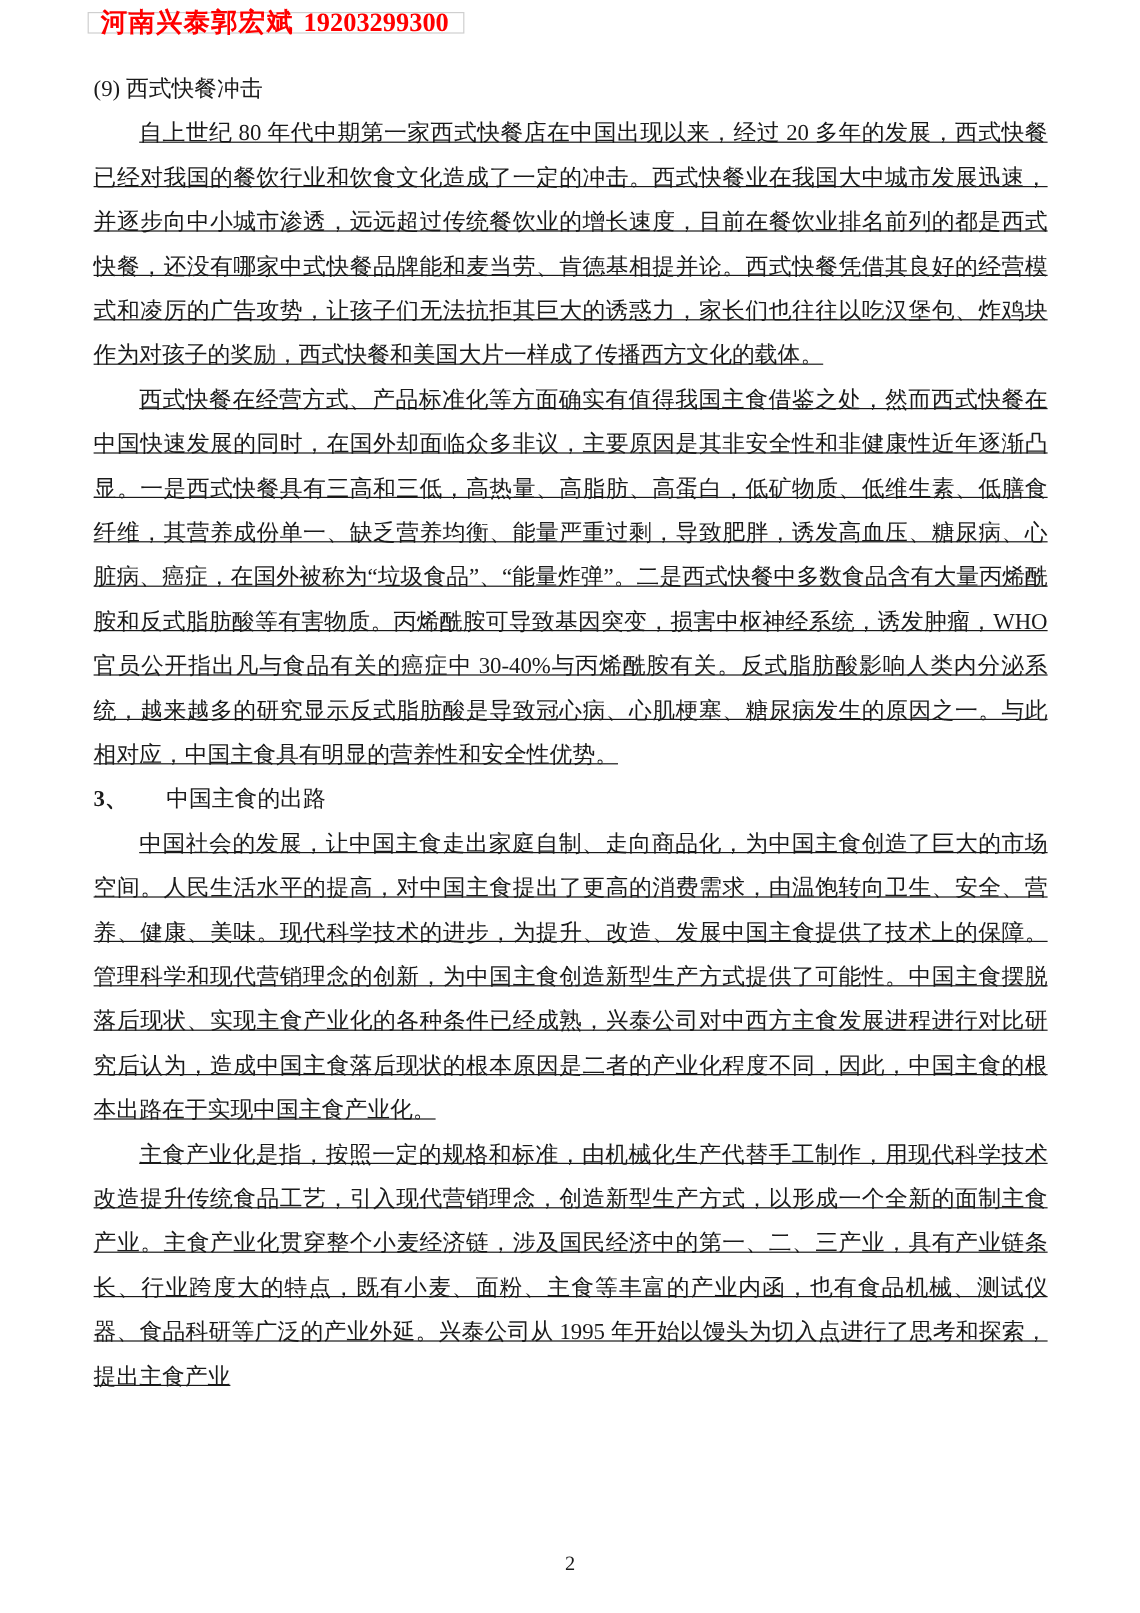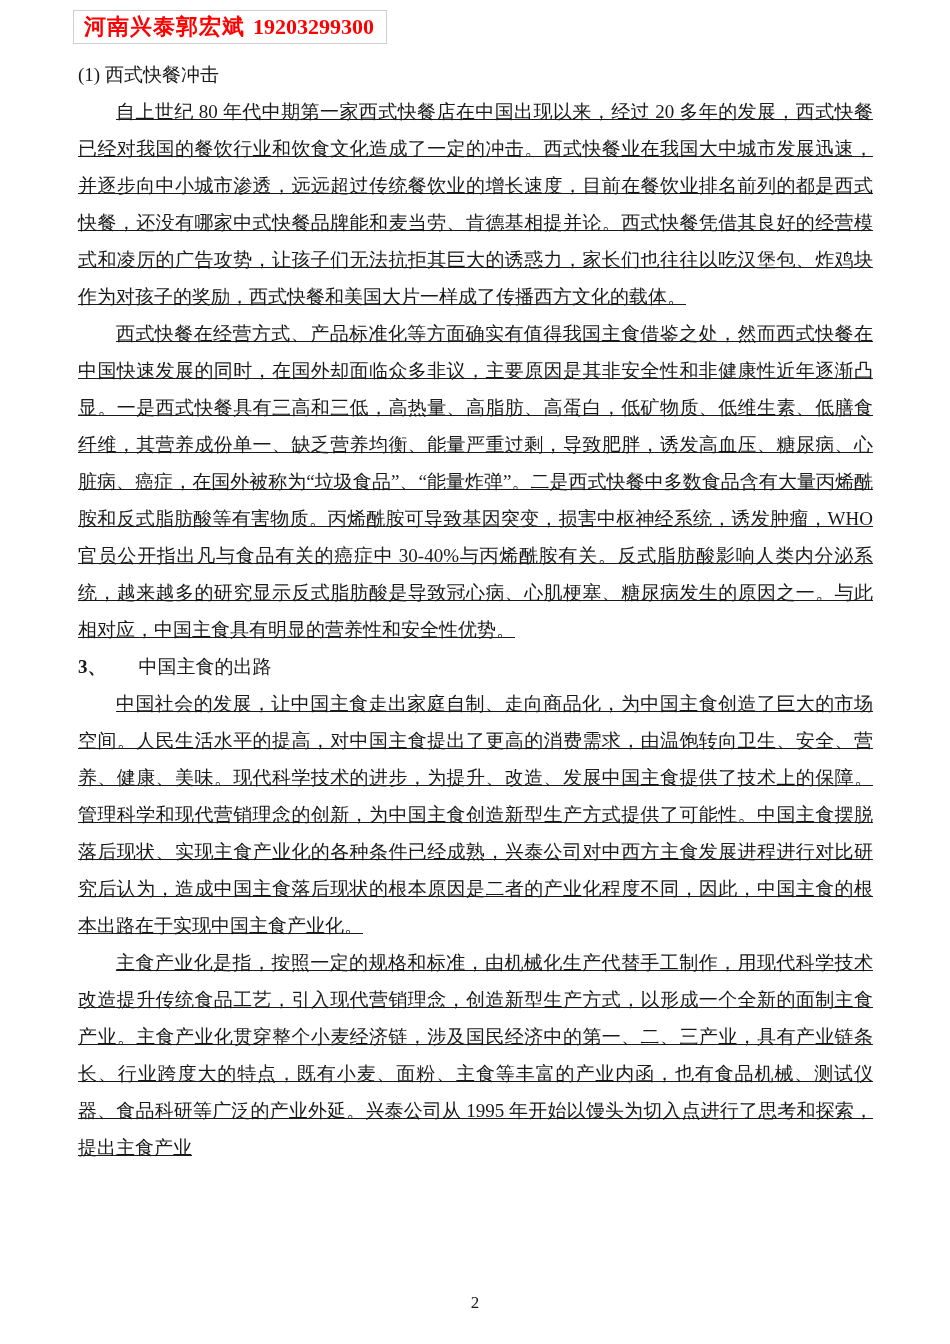--- a/index.html
+++ b/index.html
@@ -9,21 +9,21 @@
     height: 1344px;
     background: #ffffff;
     font-family: "Liberation Serif", "DejaVu Serif", serif;
     color: #1a1a1a;
     overflow: hidden;
   }
   .stamp {
     position: absolute;
     left: 73px;
     top: 10px;
-    height: 34px;
+    height: 18px;
     box-sizing: border-box;
     border: 1px solid #cfcfcf;
     background: #ffffff;
     display: flex;
     align-items: center;
     padding: 0 12px 0 10px;
     color: #ff0000;
     font-weight: bold;
     font-size: 22px;
     white-space: nowrap;
@@ -63,21 +63,21 @@
 <div class="page">
 
   <div class="stamp">
     <span class="company">河南兴泰</span>
     <span class="name">郭宏斌</span>
     <span class="phone">19203299300</span>
   </div>
 
   <div class="body">
 
-    <p class="heading-small">(1) 西式快餐冲击</p>
+    <p class="heading-small">(9) 西式快餐冲击</p>
 
     <p class="indent">自上世纪 80 年代中期第一家西式快餐店在中国出现以来，经过 20 多年的发展，西式快餐已经对我国的餐饮行业和饮食文化造成了一定的冲击。西式快餐业在我国大中城市发展迅速，并逐步向中小城市渗透，远远超过传统餐饮业的增长速度，目前在餐饮业排名前列的都是西式快餐，还没有哪家中式快餐品牌能和麦当劳、肯德基相提并论。西式快餐凭借其良好的经营模式和凌厉的广告攻势，让孩子们无法抗拒其巨大的诱惑力，家长们也往往以吃汉堡包、炸鸡块作为对孩子的奖励，西式快餐和美国大片一样成了传播西方文化的载体。</p>
 
     <p class="indent">西式快餐在经营方式、产品标准化等方面确实有值得我国主食借鉴之处，然而西式快餐在中国快速发展的同时，在国外却面临众多非议，主要原因是其非安全性和非健康性近年逐渐凸显。一是西式快餐具有三高和三低，高热量、高脂肪、高蛋白，低矿物质、低维生素、低膳食纤维，其营养成份单一、缺乏营养均衡、能量严重过剩，导致肥胖，诱发高血压、糖尿病、心脏病、癌症，在国外被称为“垃圾食品”、“能量炸弹”。二是西式快餐中多数食品含有大量丙烯酰胺和反式脂肪酸等有害物质。丙烯酰胺可导致基因突变，损害中枢神经系统，诱发肿瘤，WHO 官员公开指出凡与食品有关的癌症中 30-40%与丙烯酰胺有关。反式脂肪酸影响人类内分泌系统，越来越多的研究显示反式脂肪酸是导致冠心病、心肌梗塞、糖尿病发生的原因之一。与此相对应，中国主食具有明显的营养性和安全性优势。</p>
 
     <p class="heading-num">
       <span class="num">3、</span><span class="title">中国主食的出路</span>
     </p>
 
     <p class="indent">中国社会的发展，让中国主食走出家庭自制、走向商品化，为中国主食创造了巨大的市场空间。人民生活水平的提高，对中国主食提出了更高的消费需求，由温饱转向卫生、安全、营养、健康、美味。现代科学技术的进步，为提升、改造、发展中国主食提供了技术上的保障。管理科学和现代营销理念的创新，为中国主食创造新型生产方式提供了可能性。中国主食摆脱落后现状、实现主食产业化的各种条件已经成熟，兴泰公司对中西方主食发展进程进行对比研究后认为，造成中国主食落后现状的根本原因是二者的产业化程度不同，因此，中国主食的根本出路在于实现中国主食产业化。</p>

